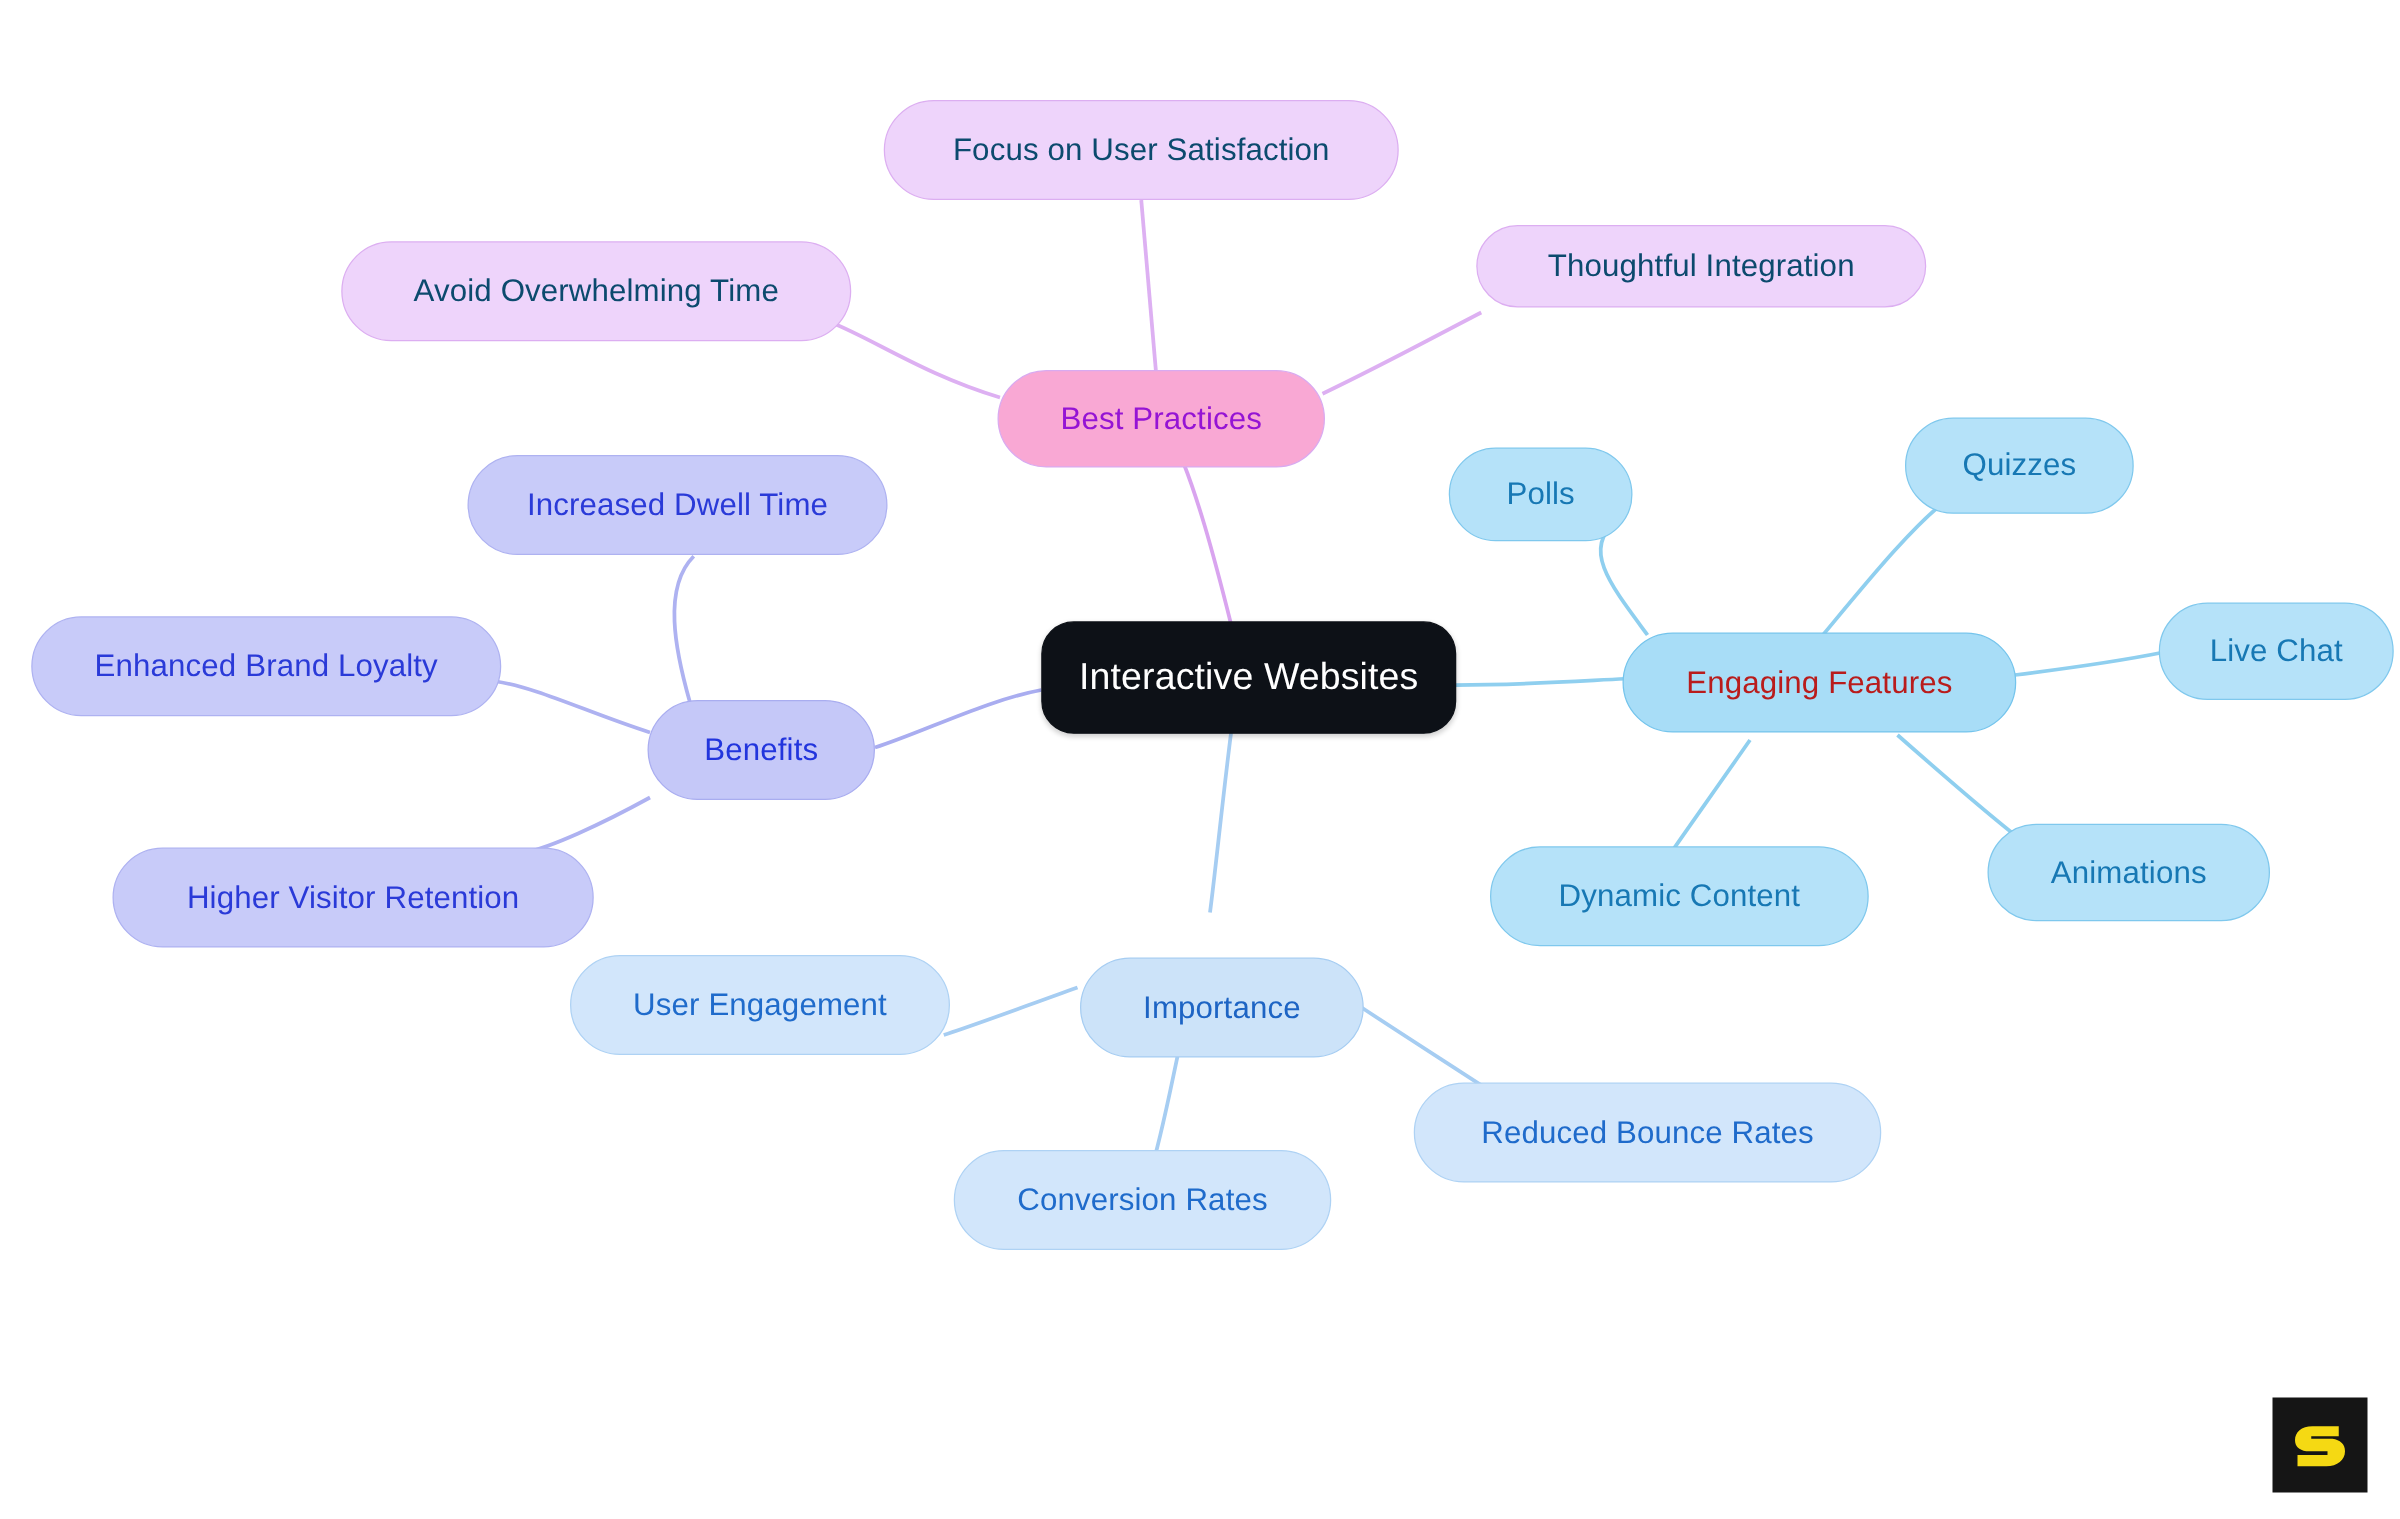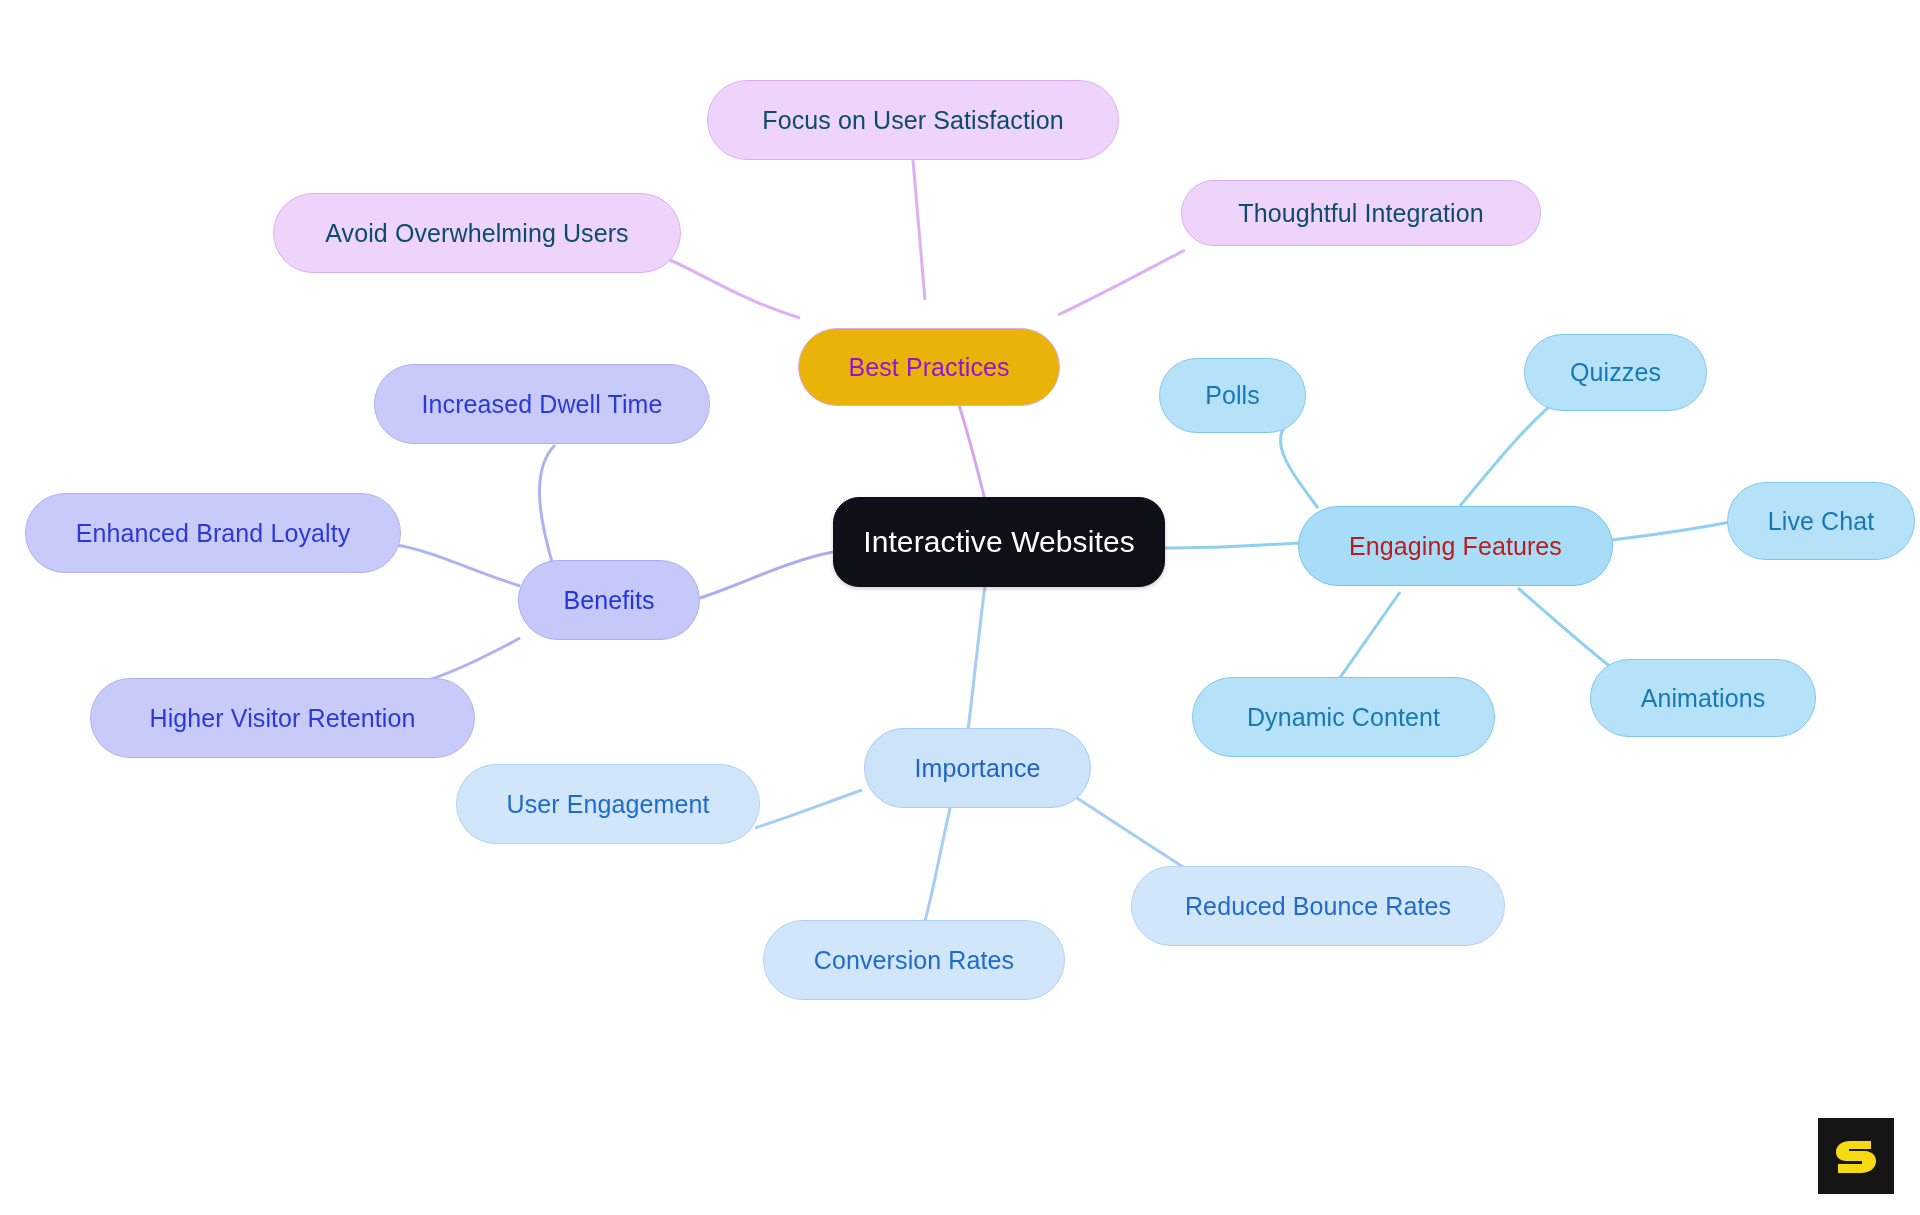--- a/index.html
+++ b/index.html
@@ -41,24 +41,23 @@
   }
   .node-root {
     background: #0d1117;
     border-color: #0d1117;
     color: #ffffff;
     font-size: 30px;
     box-shadow: 0 2px 4px rgba(0,0,0,0.18);
     border-radius: 26px;
   }
   .node-bestpractices {
-    background: #eab308;
+    background: #f9a8d4;
     border-color: #d9aaf0;
     color: #9514d4;
-    margin-top: 32px;
   }
   .node-bestpractices-child {
     background: #eed4fb;
     border-color: #dcaef1;
     color: #0c4a6e;
   }
   .node-benefits {
     background: #c5c8f8;
     border-color: #a9adf0;
     color: #2235dd;
@@ -75,20 +74,21 @@
   }
   .node-engaging-child {
     background: #b5e2f9;
     border-color: #7fc8ed;
     color: #1778b4;
   }
   .node-importance {
     background: #cce3f9;
     border-color: #a6cdf2;
     color: #1d64c4;
+    margin-top: 38px;
   }
   .node-importance-child {
     background: #d2e6fb;
     border-color: #aed2f4;
     color: #1f6bcb;
   }
   .logo {
     position: absolute;
     background: #151515;
     display: flex;
@@ -146,21 +146,21 @@
 
   <div class="node node-bestpractices" style="left:798px; top:296px; width:262px; height:78px; font-size:25px;">
     <span>Best Practices</span>
   </div>
 
   <div class="node node-bestpractices-child" style="left:707px; top:80px; width:412px; height:80px; font-size:25px;">
     <span>Focus on User Satisfaction</span>
   </div>
 
   <div class="node node-bestpractices-child" style="left:273px; top:193px; width:408px; height:80px; font-size:25px;">
-    <span>Avoid Overwhelming Users</span>
+    <span>Avoid Overwhelming Time</span>
   </div>
 
   <div class="node node-bestpractices-child" style="left:1181px; top:180px; width:360px; height:66px; font-size:25px;">
     <span>Thoughtful Integration</span>
   </div>
 
   <div class="node node-benefits" style="left:518px; top:560px; width:182px; height:80px; font-size:25px;">
     <span>Benefits</span>
   </div>
 

